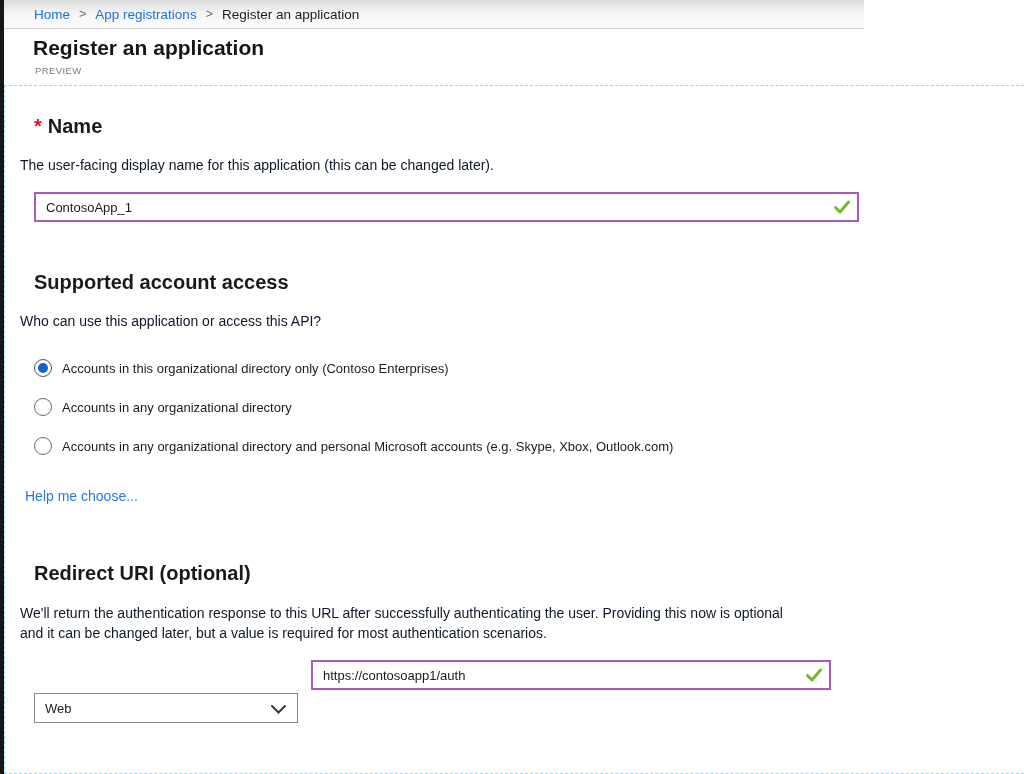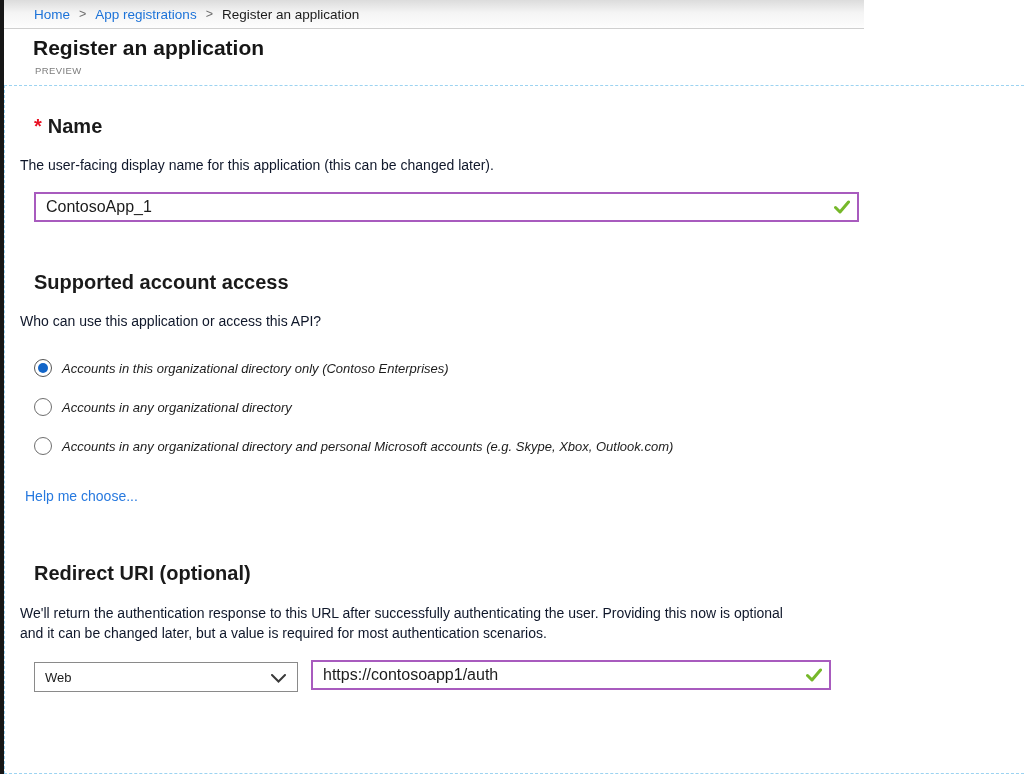--- a/index.html
+++ b/index.html
@@ -53,21 +53,21 @@
   .body-text {
     position:absolute; left:15px;
     font-size:14px; color:#0f172a;
   }
   .input-wrap { position:absolute; height:30px; background:#fff; }
   .text-input {
     width:100%; height:100%;
     border:2px solid #a85bbe;
     background:#fff;
     font-family:"Liberation Sans","DejaVu Sans",sans-serif;
-    font-size:16px; color:#1b1b1b;
+    font-size:13px; color:#1b1b1b;
     padding:0 45px 0 10px;
     outline:none;
   }
   .valid-check {
     position:absolute; right:9px; top:8px; width:16px; height:14px;
   }
   .radio-group { position:absolute; left:29px; }
   .radio-row {
     display:flex; align-items:center;
     height:20px; margin-bottom:19px;
@@ -123,21 +123,21 @@
   <div class="input-wrap" style="left:29px; top:106px; width:825px;">
     <input class="text-input" type="text" value="ContosoApp_1" style="">
     <svg class="valid-check" viewBox="0 0 16 14">
       <path d="M1.5 7.5 L6 12 L14.5 2" stroke="#76b82a" stroke-width="3" fill="none" stroke-linecap="round" stroke-linejoin="round"></path>
     </svg>
   </div>
 
   <div class="section-heading" style="top:185px;">Supported account access</div>
   <div class="body-text" style="top:227px;">Who can use this application or access this API?</div>
 
-  <div class="radio-group" style="top:272px;font-style:italic;">
+  <div class="radio-group" style="top:272px;">
     <div class="radio-row selected">
       <span class="radio-circle">
           <span class="dot"></span>
         </span>
       <span class="radio-label">Accounts in this organizational directory only (Contoso Enterprises)</span>
     </div>
     <div class="radio-row">
       <span class="radio-circle">
           <span class="dot"></span>
         </span>
@@ -152,21 +152,21 @@
   </div>
 
   <div class="help-link" style="top:402px;">Help me choose...</div>
 
   <div class="section-heading" style="top:476px;">Redirect URI (optional)</div>
   <div class="body-text" style="top:517px; line-height:20px;">
     <div>We'll return the authentication response to this URL after successfully authenticating the user. Providing this now is optional</div>
     <div>and it can be changed later, but a value is required for most authentication scenarios.</div>
   </div>
 
-  <div class="select-box" style="top:576px;">
+  <div class="select-box" style="top:607px;">
     <span>Web</span>
     <svg class="select-chevron" width="15" height="9" viewBox="0 0 15 9">
       <path d="M1 1 L7.5 7.5 L14 1" stroke="#3a3a3a" stroke-width="2" fill="none" stroke-linecap="round"></path>
     </svg>
   </div>
   <div class="input-wrap" style="left:306px; top:574px; width:520px;">
     <input class="text-input" type="text" value="https://contosoapp1/auth" style="">
     <svg class="valid-check" viewBox="0 0 16 14">
       <path d="M1.5 7.5 L6 12 L14.5 2" stroke="#76b82a" stroke-width="3" fill="none" stroke-linecap="round" stroke-linejoin="round"></path>
     </svg>

